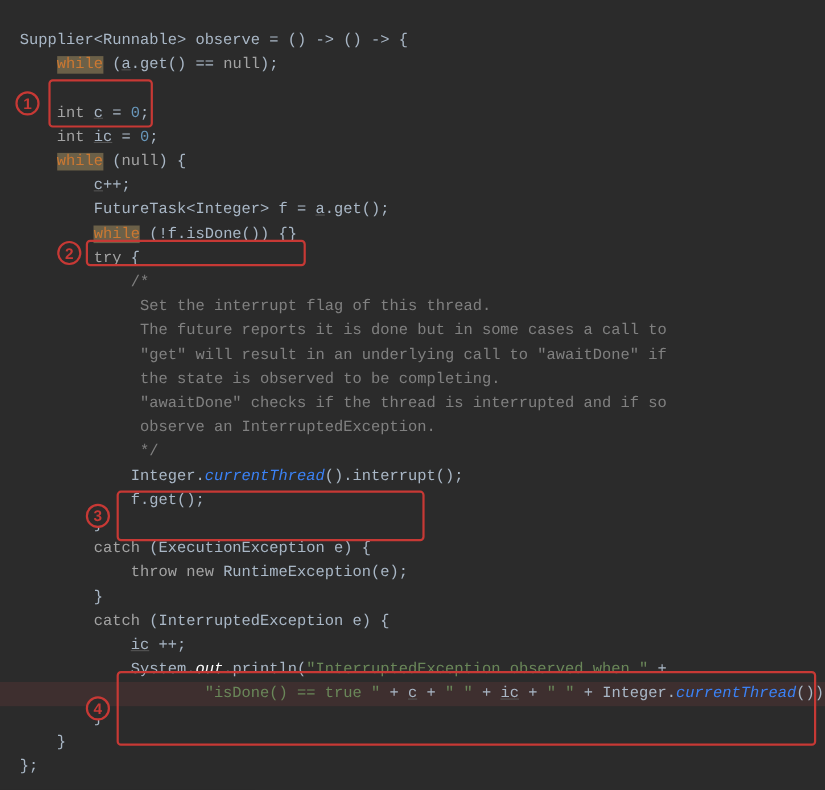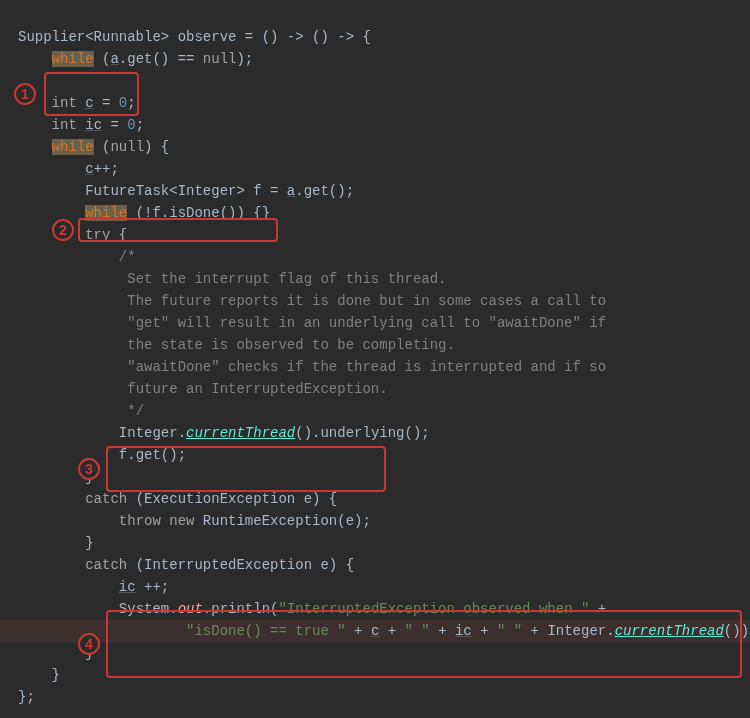--- a/index.html
+++ b/index.html
@@ -19,22 +19,22 @@
   .code-editor {
     padding: 4px 0 4px 18px;
     white-space: pre;
     position: relative;
   }
   .kw { color: #a3a3a3; }
   .kw-hl { color: #cc7832; background: #6b6048; }
   .num { color: #6897bb; }
   .str { color: #6a8759; }
   .com { color: #808080; }
-  .fld { color: #fca5a5; font-style: italic; }
-  .mth { color: #5eead4; font-style: italic; text-decoration: underline; }
+  .fld { color: #ffffff; font-style: italic; }
+  .mth { color: #3b82f6; font-style: italic; }
   .uline { text-decoration: underline; text-decoration-color: #555; }
   .annot {
     position: absolute;
     border: 2px solid #c73935;
     border-radius: 4px;
     pointer-events: none;
   }
   .circle {
     position: absolute;
     width: 22px;
@@ -74,23 +74,23 @@
         <span class="uline">c</span><span>++;</span>
         <span>FutureTask&lt;Integer&gt; f = </span><span class="uline">a</span><span>.get();</span>
         <span class="kw-hl">while</span><span> (!f.isDone()) {}</span>
         <span class="kw">try</span><span> {</span>
             <span class="com">/*</span>
             <span class="com"> Set the interrupt flag of this thread.</span>
             <span class="com"> The future reports it is done but in some cases a call to</span>
             <span class="com"> "get" will result in an underlying call to "awaitDone" if</span>
             <span class="com"> the state is observed to be completing.</span>
             <span class="com"> "awaitDone" checks if the thread is interrupted and if so</span>
-            <span class="com"> future an InterruptedException.</span>
+            <span class="com"> observe an InterruptedException.</span>
             <span class="com"> */</span>
-            <span>Integer.</span><span class="mth">currentThread</span><span>().underlying();</span>
+            <span>Integer.</span><span class="mth">currentThread</span><span>().interrupt();</span>
             <span>f.get();</span>
         <span>}</span>
         <span class="kw">catch</span><span> (ExecutionException e) {</span>
             <span class="kw">throw new </span><span>RuntimeException(e);</span>
         <span>}</span>
         <span class="kw">catch</span><span> (InterruptedException e) {</span>
             <span class="uline">ic</span><span> ++;</span>
             <span>System.</span><span class="fld">out</span><span>.println(</span><span class="str">"InterruptedException observed when "</span><span> +</span>
                     <span class="str">"isDone() == true "</span><span> + </span><span class="uline">c</span><span> + </span><span class="str">" "</span><span> + </span><span class="uline">ic</span><span> + </span><span class="str">" "</span><span> + Integer.</span><span class="mth">currentThread</span><span>());</span>
         <span>}</span>

